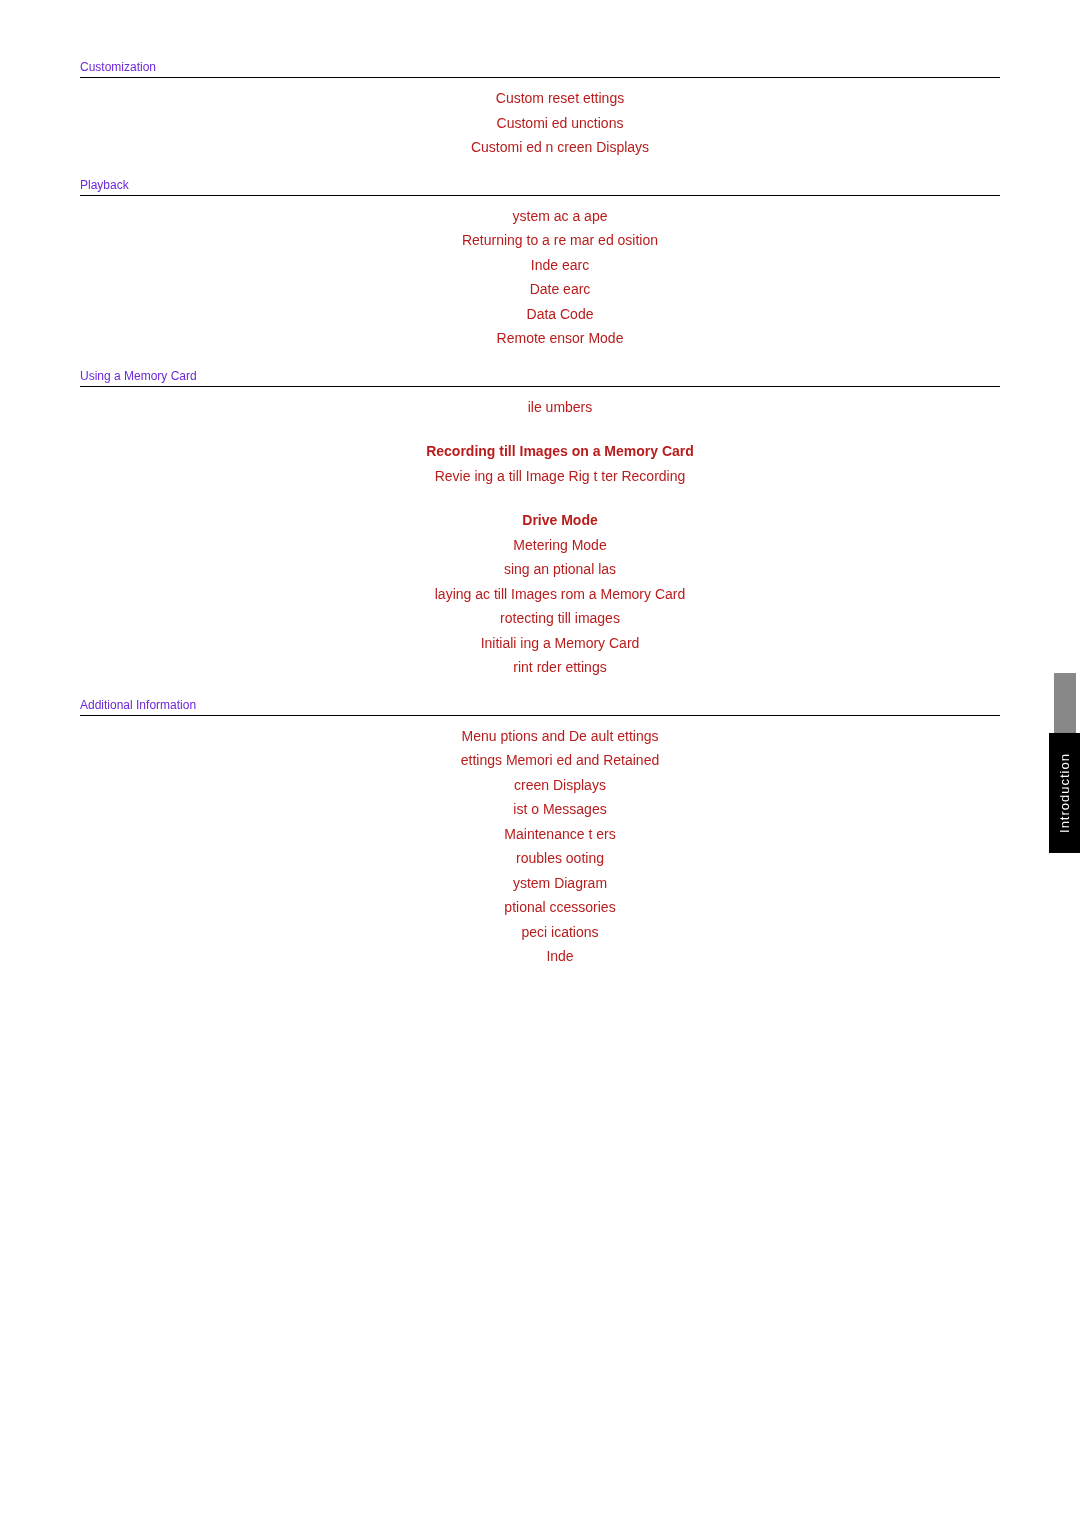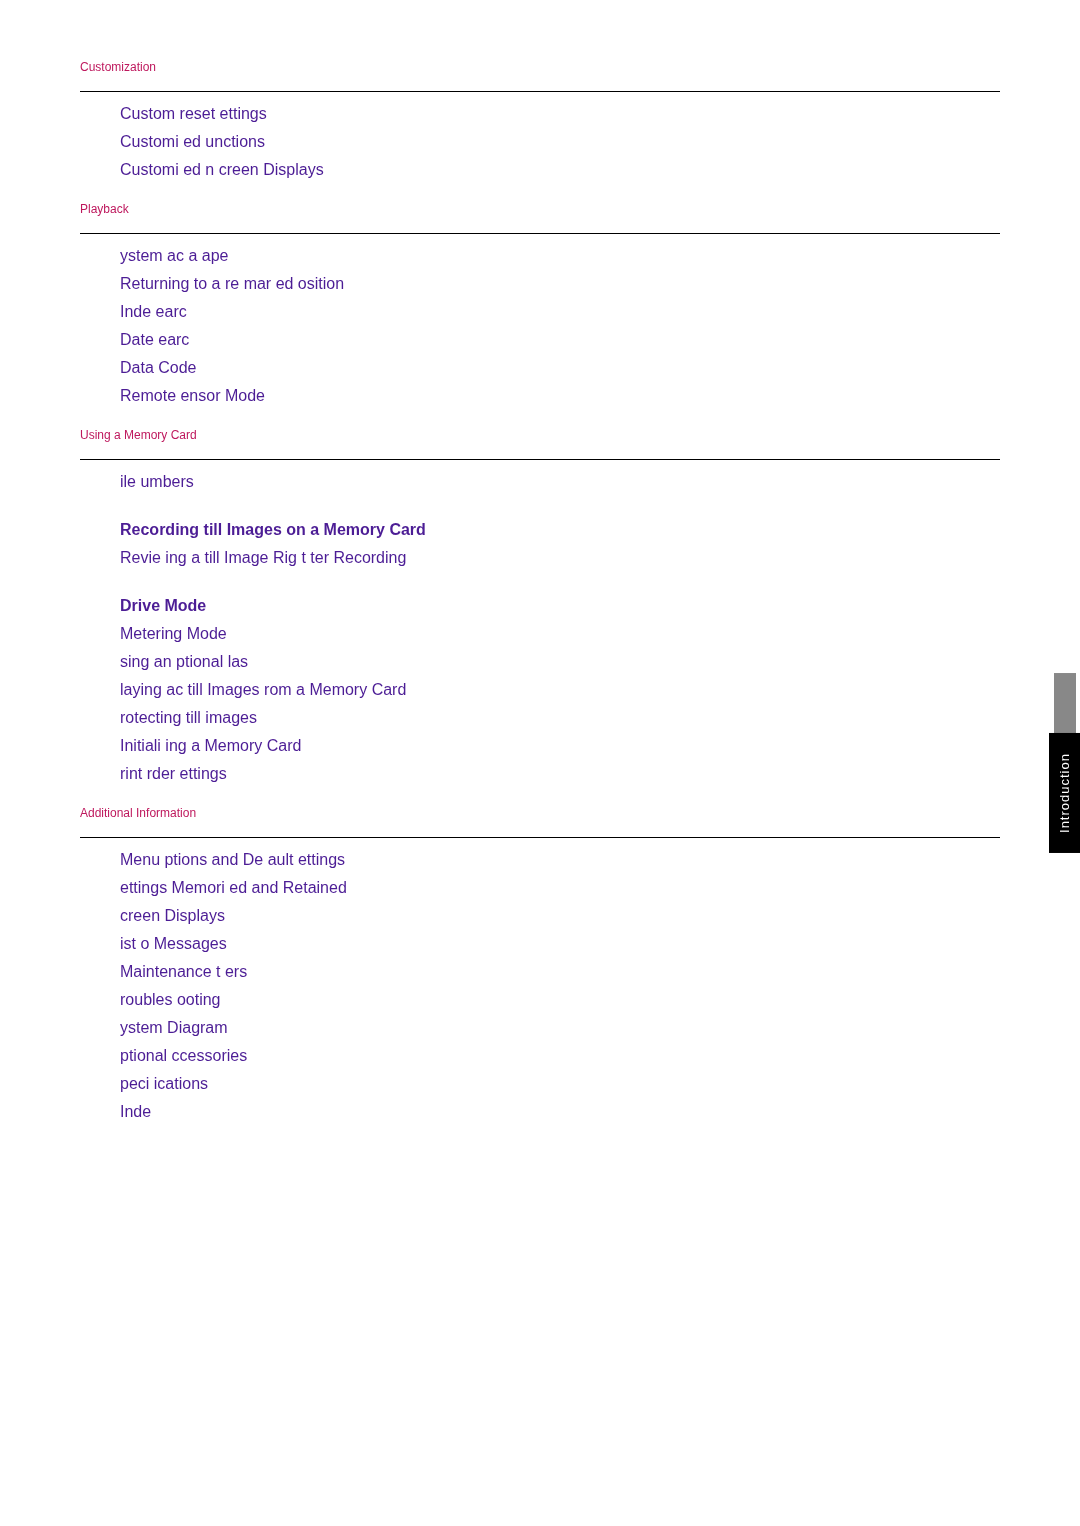--- a/index.html
+++ b/index.html
@@ -22,35 +22,36 @@
       padding: 60px 80px 60px 80px;
       position: relative;
     }
 
     .section {
       margin-bottom: 18px;
     }
 
     .section-header {
       font-size: 12px;
-      color: #be185d;
+      color: #6d28d9;
       border-bottom: 1px solid #000000;
-      padding-bottom: 17px;
+      padding-bottom: 3px;
       margin-bottom: 8px;
       font-weight: normal;
     }
 
     .section-items {
       padding-left: 40px;
     }
 
     .section-item {
-      font-size: 16px;
+      font-size: 14px;
       line-height: 1.75;
-      color: #4c1d95;
+      color: #b91c1c;
+      text-align: center;
     }
 
     .section-item.bold {
       font-weight: bold;
       margin-top: 20px;
     }
 
     
     .side-tab {
       position: fixed;

